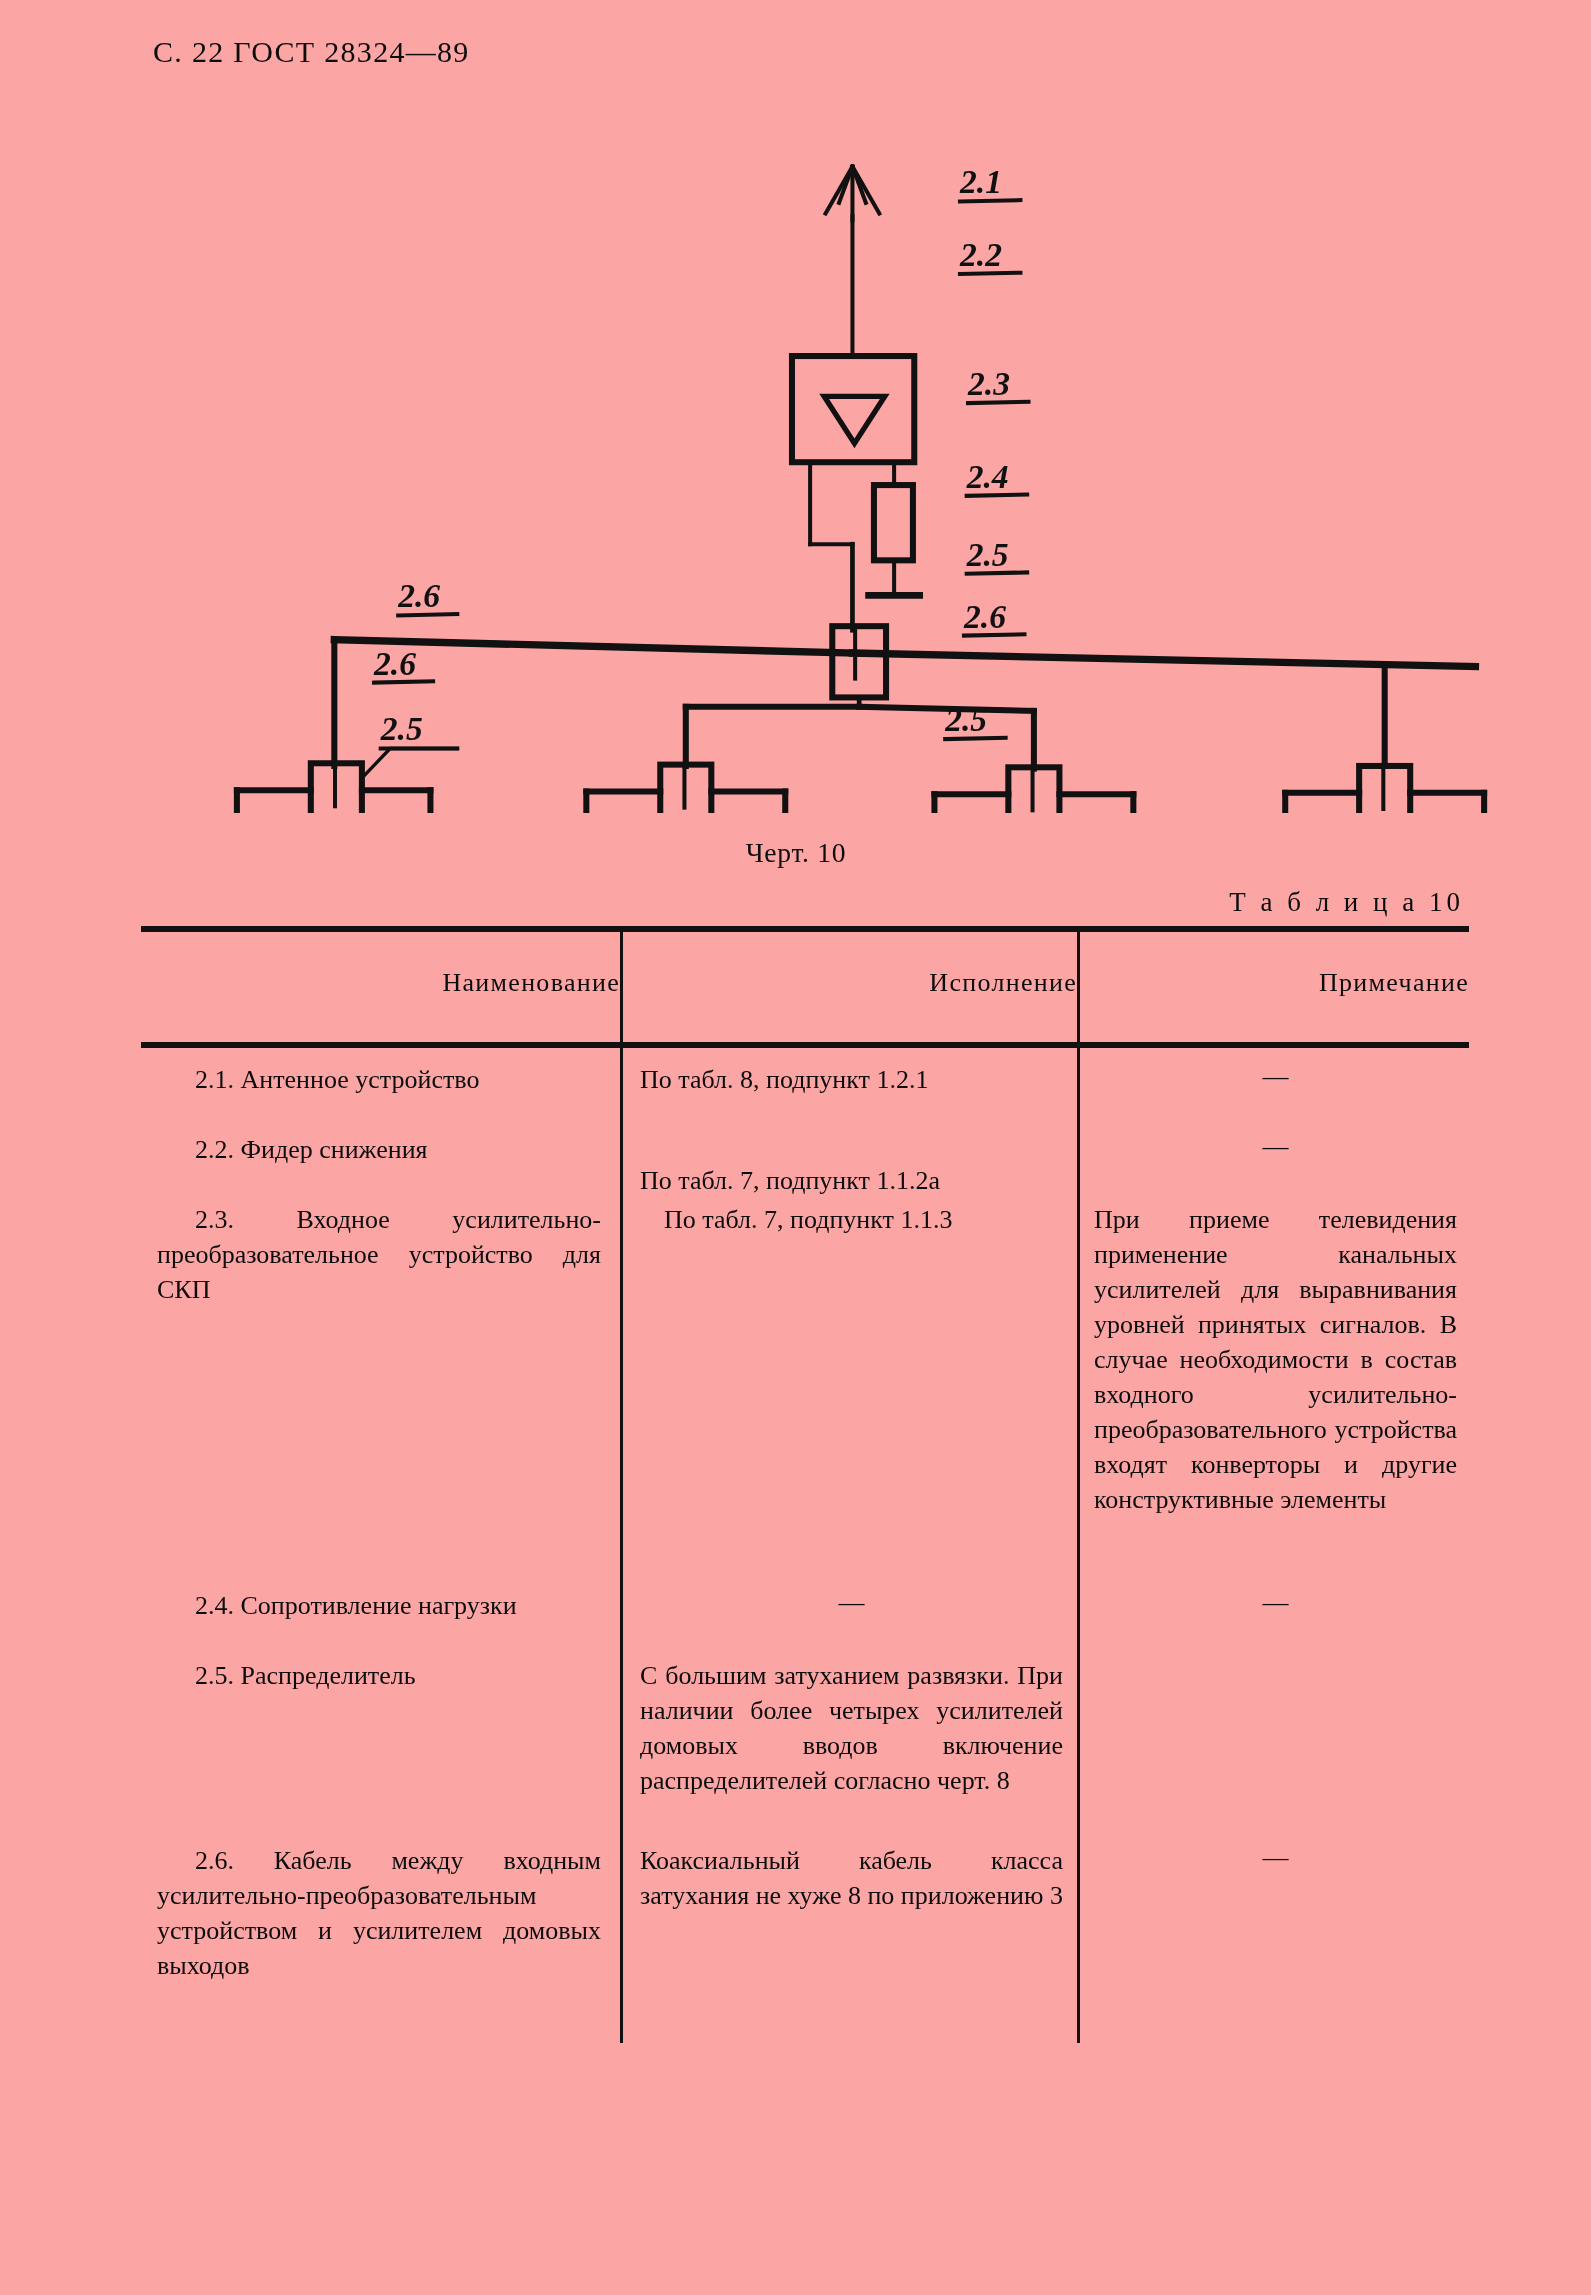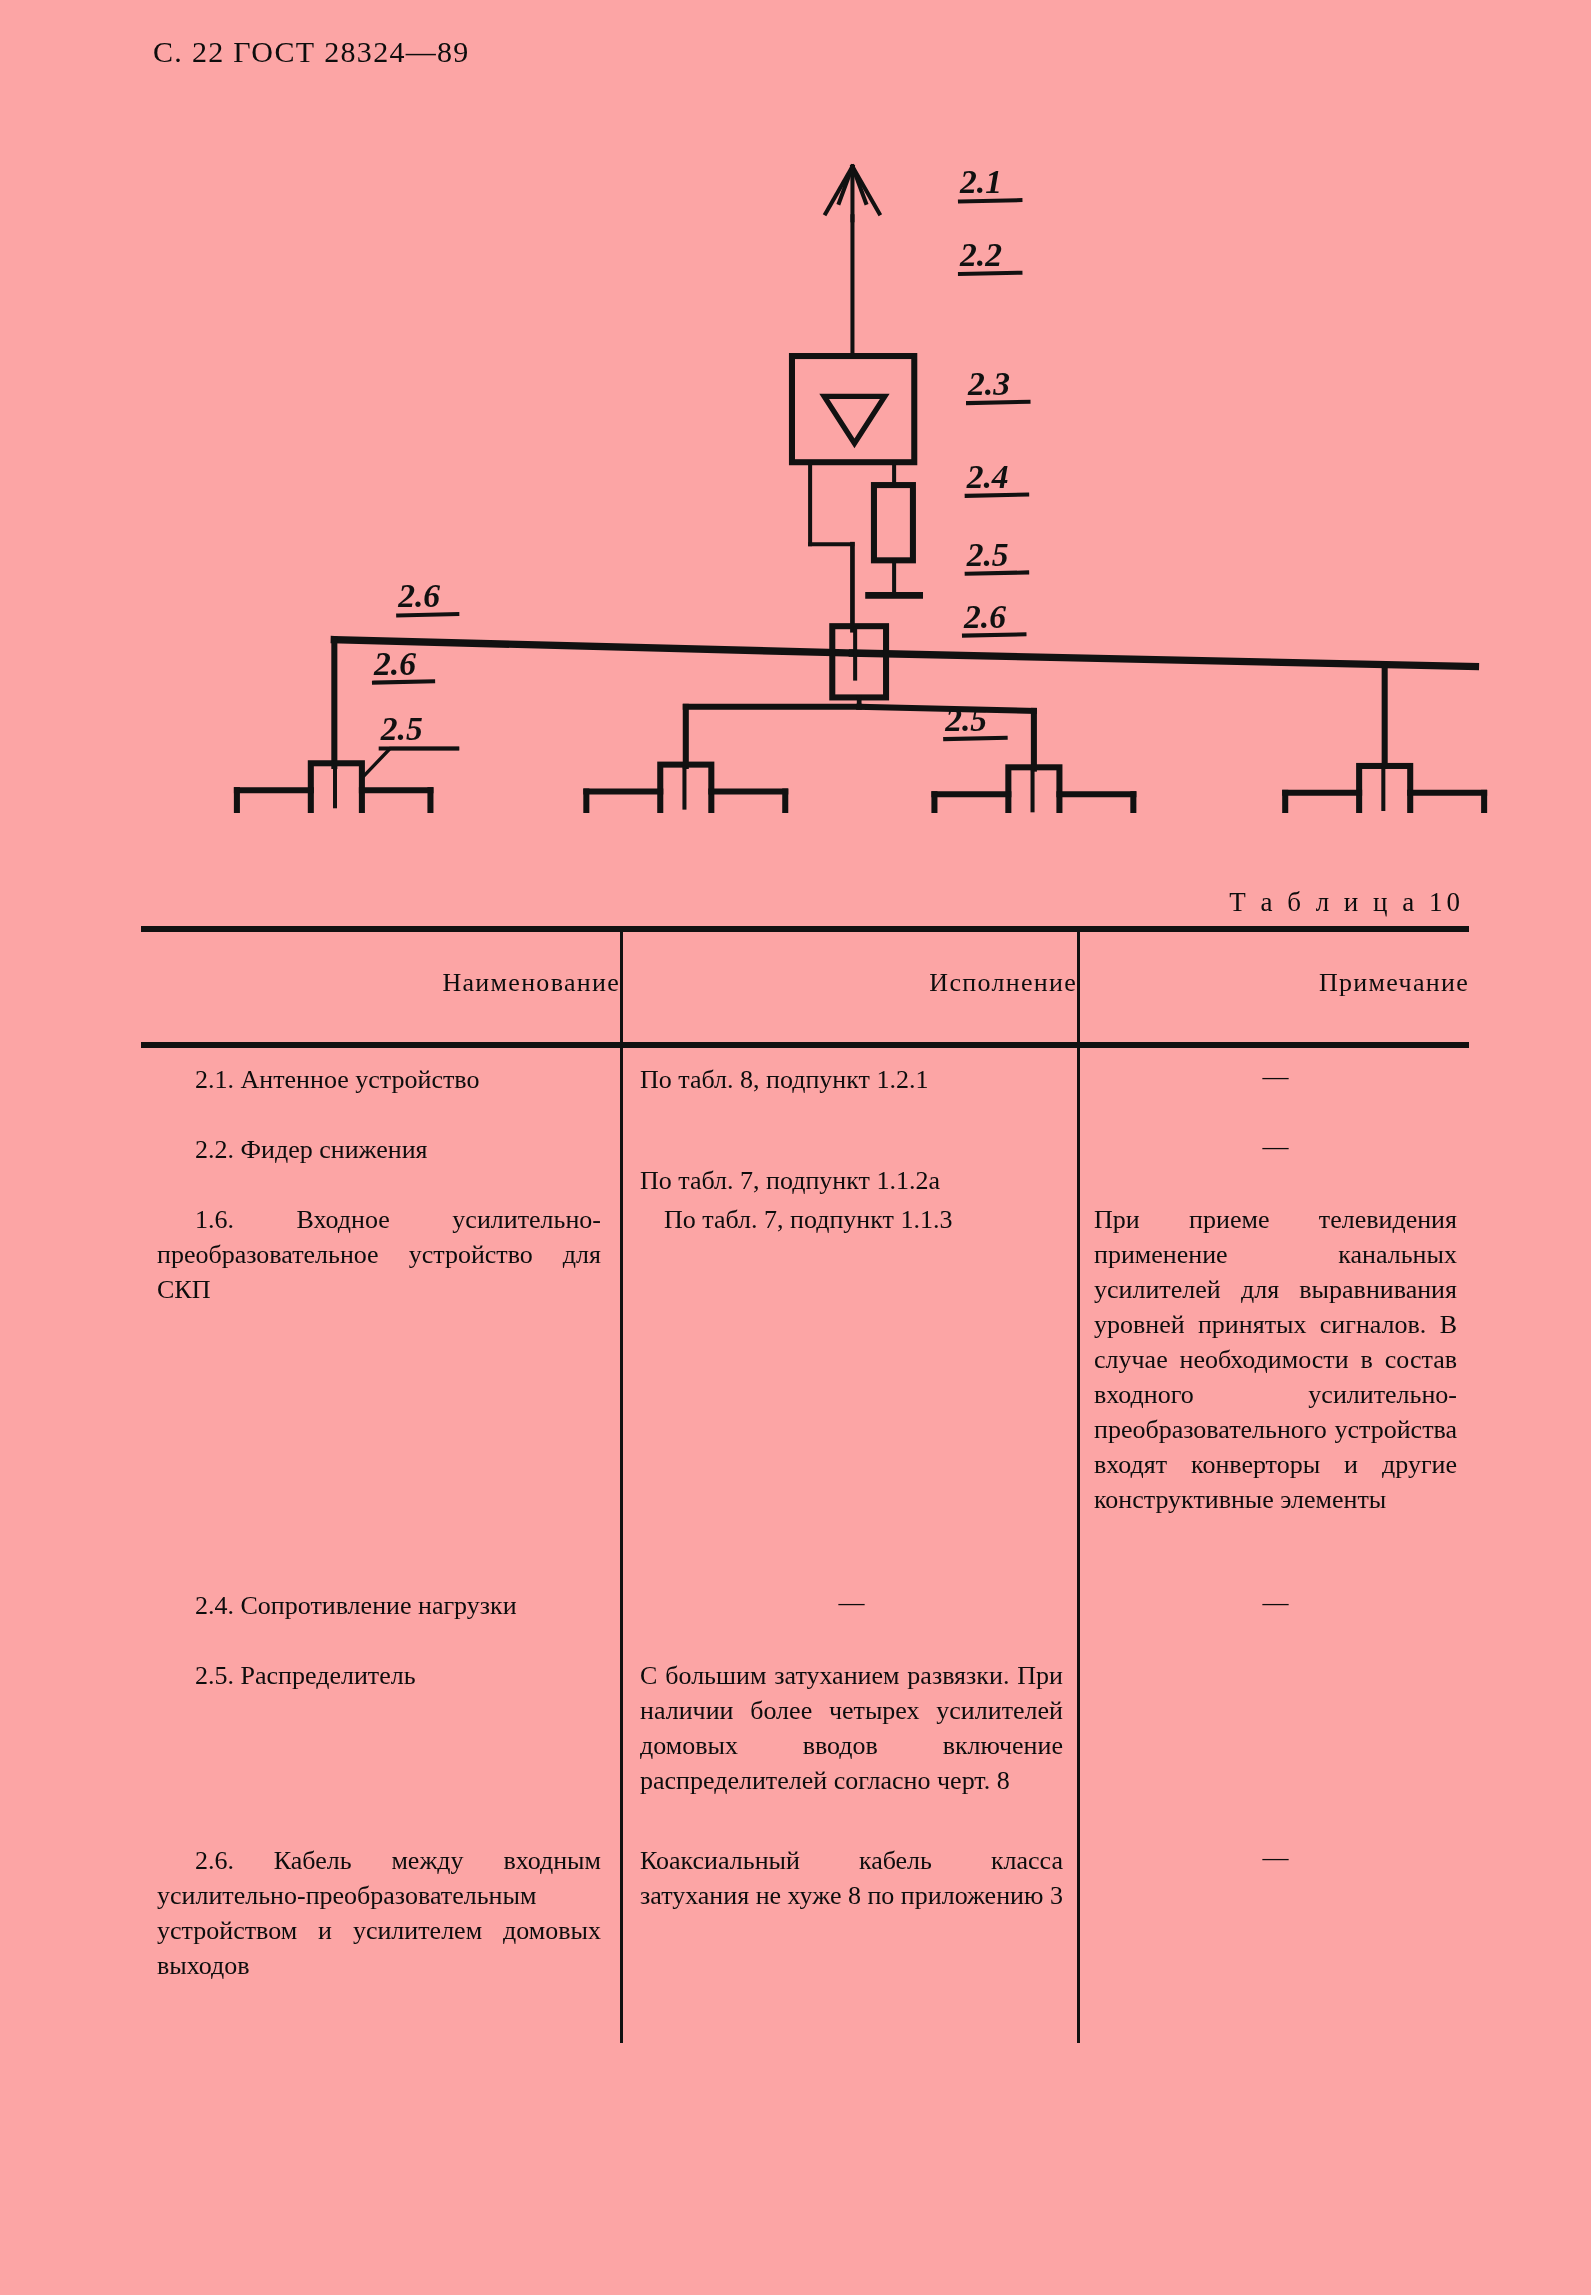--- a/index.html
+++ b/index.html
@@ -281,20 +281,21 @@
         <text x="592" y="694">2.6</text>
         <text x="566" y="892">2.5</text>
         <text x="556" y="794">2.6</text>
         <text x="1434" y="724">2.6</text>
         <text x="1406" y="878">2.5</text>
         <text x="494" y="1138">2.7</text>
       </g>
     </svg>
   </div>
 
+  <div class="fig-caption">Черт. 10</div>
 
   <div class="table-label">Т а б л и ц а  10</div>
 
   <div id="table-wrap">
     <div class="rule-top"></div>
     <div class="rule-head"></div>
     <div class="vdiv c1"></div>
     <div class="vdiv c2"></div>
 
     <div class="th h1">Наименование</div>
@@ -309,21 +310,21 @@
       <div class="cell exec" style="top:12px;">По табл. 8, подпункт 1.2.1</div>
       <div class="dash" style="top:12px;">—</div>
 
       <div class="cell name" style="top:82px;">
         <p>2.2. Фидер снижения</p>
       </div>
       <div class="cell exec" style="top:82px;margin-top:31px;">По табл. 7, подпункт 1.1.2а</div>
       <div class="dash" style="top:82px;">—</div>
 
       <div class="cell name" style="top:152px;">
-        <p>1.6. Входное усилительно-преобразовательное устройство для СКП</p>
+        <p>2.3. Входное усилительно-преобразовательное устройство для СКП</p>
       </div>
       <div class="cell exec" style="top:152px;margin-left:24px;">По табл. 7, подпункт 1.1.3</div>
       <div class="cell note" style="top:152px;">При приеме телевидения применение канальных усилителей для выравнивания уровней принятых сигналов. В случае необходимости в состав входного усилительно-преобразовательного устройства входят конверторы и другие конструктивные элементы</div>
 
       <div class="cell name" style="top:538px;">
         <p>2.4. Сопротивление нагрузки</p>
       </div>
       <div class="dash mid" style="top:538px;">—</div>
       <div class="dash" style="top:538px;">—</div>
 

